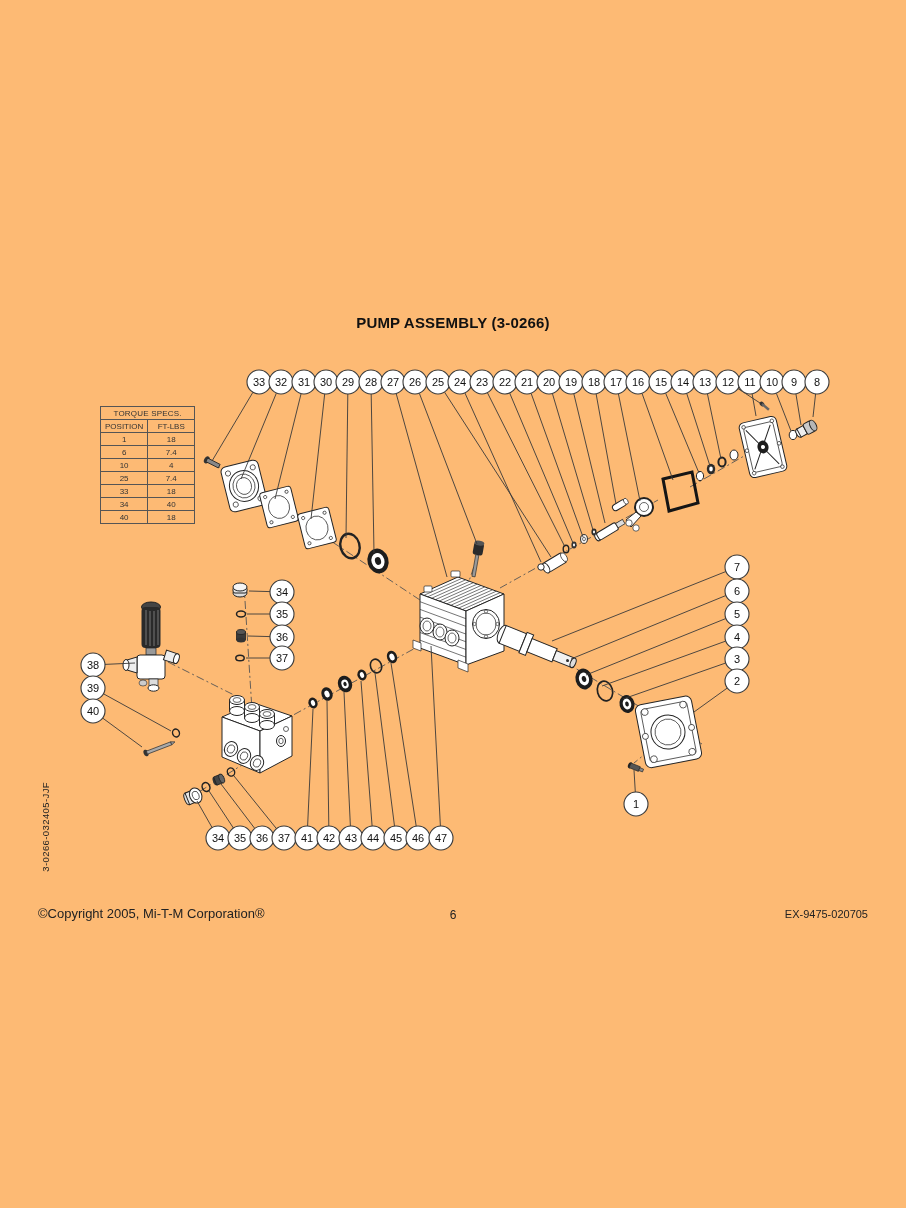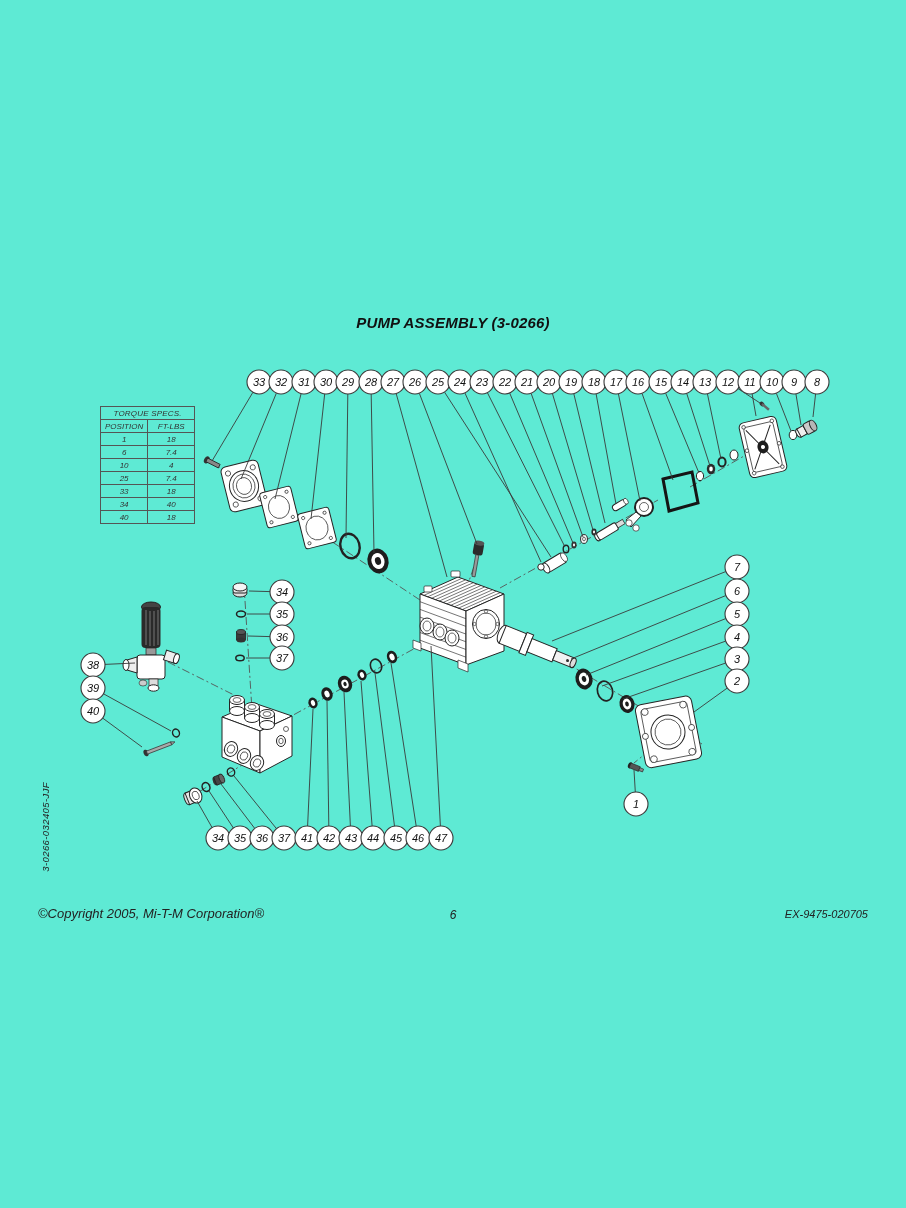--- a/index.html
+++ b/index.html
@@ -1,18 +1,18 @@
 <!DOCTYPE html>
 <html><head>
 <meta charset="utf-8">
 <style>
   html,body{margin:0;padding:0;background:#fff;}
   body{width:906px;height:1208px;position:relative;overflow:hidden;
        font-family:"Liberation Sans",sans-serif;color:#111;}
-  .page{position:absolute;inset:0;background:#5eead4;font-style:italic;}
+  .page{position:absolute;inset:0;background:#fdba74;}
   .title{position:absolute;top:314px;left:0;width:100%;text-align:center;
          font-size:15px;font-weight:bold;letter-spacing:.2px;color:#111;}
   .torque{position:absolute;left:100px;top:406px;border-collapse:collapse;
           font-size:8px;color:#333;}
   .torque th,.torque td{border:1px solid #555;padding:1px 4px;text-align:center;
           font-weight:normal;height:10px;min-width:38px;}
   .torque .tt{font-size:8px;letter-spacing:.2px;margin-top:35px;}
   .svgwrap{position:absolute;inset:0;}
   svg{position:absolute;left:0;top:0;}
   .footer-left{position:absolute;left:38px;top:906px;font-size:13px;color:#222;}

